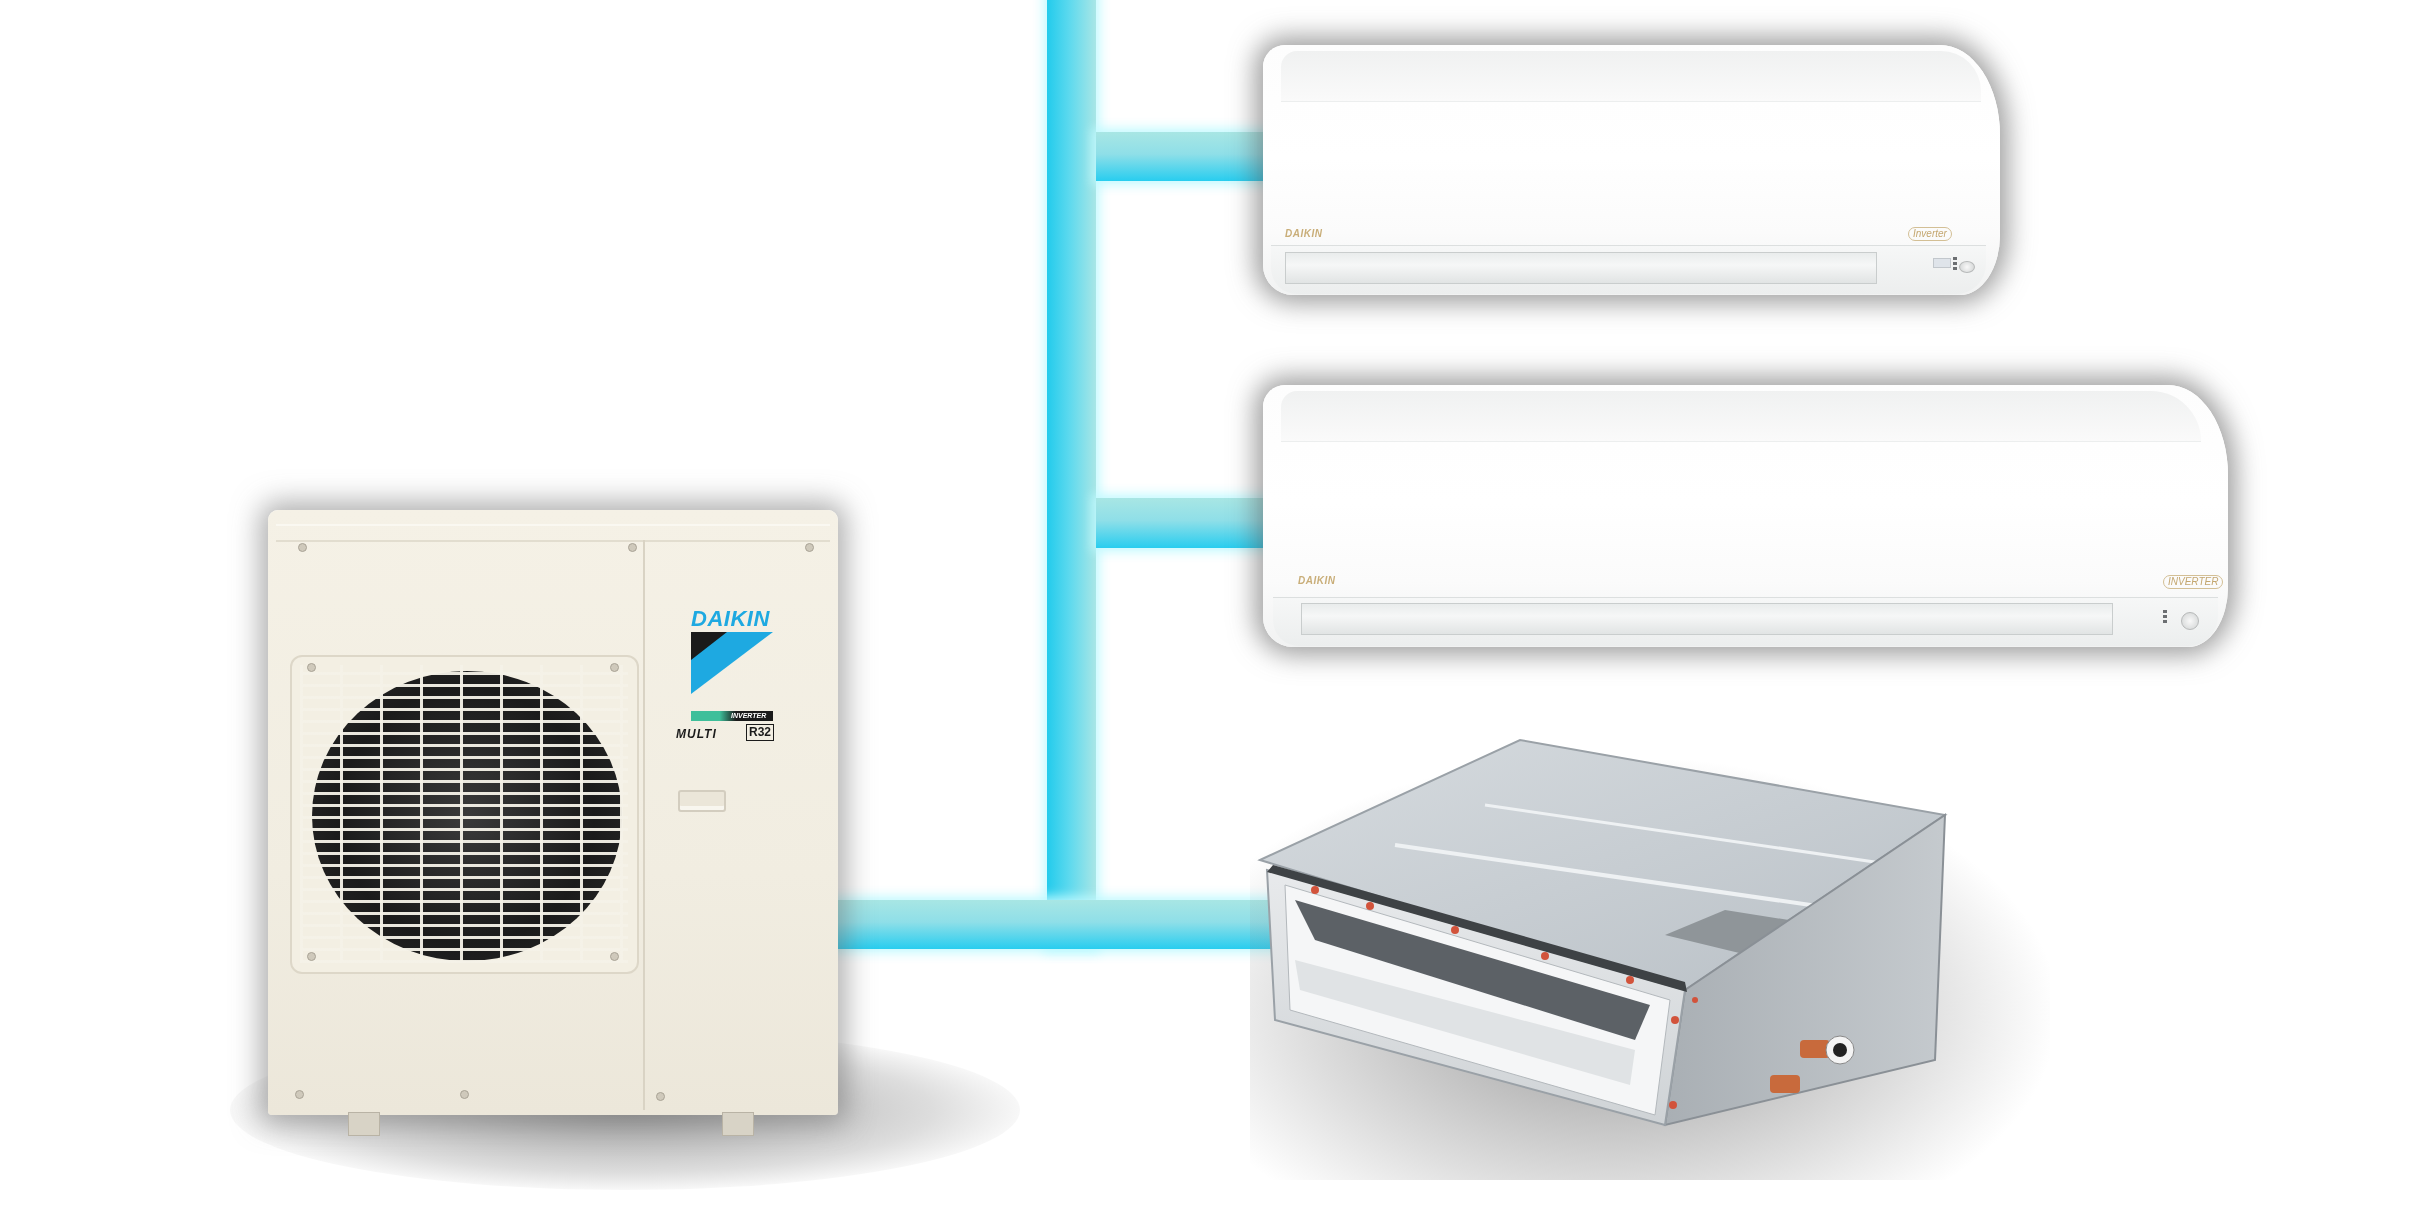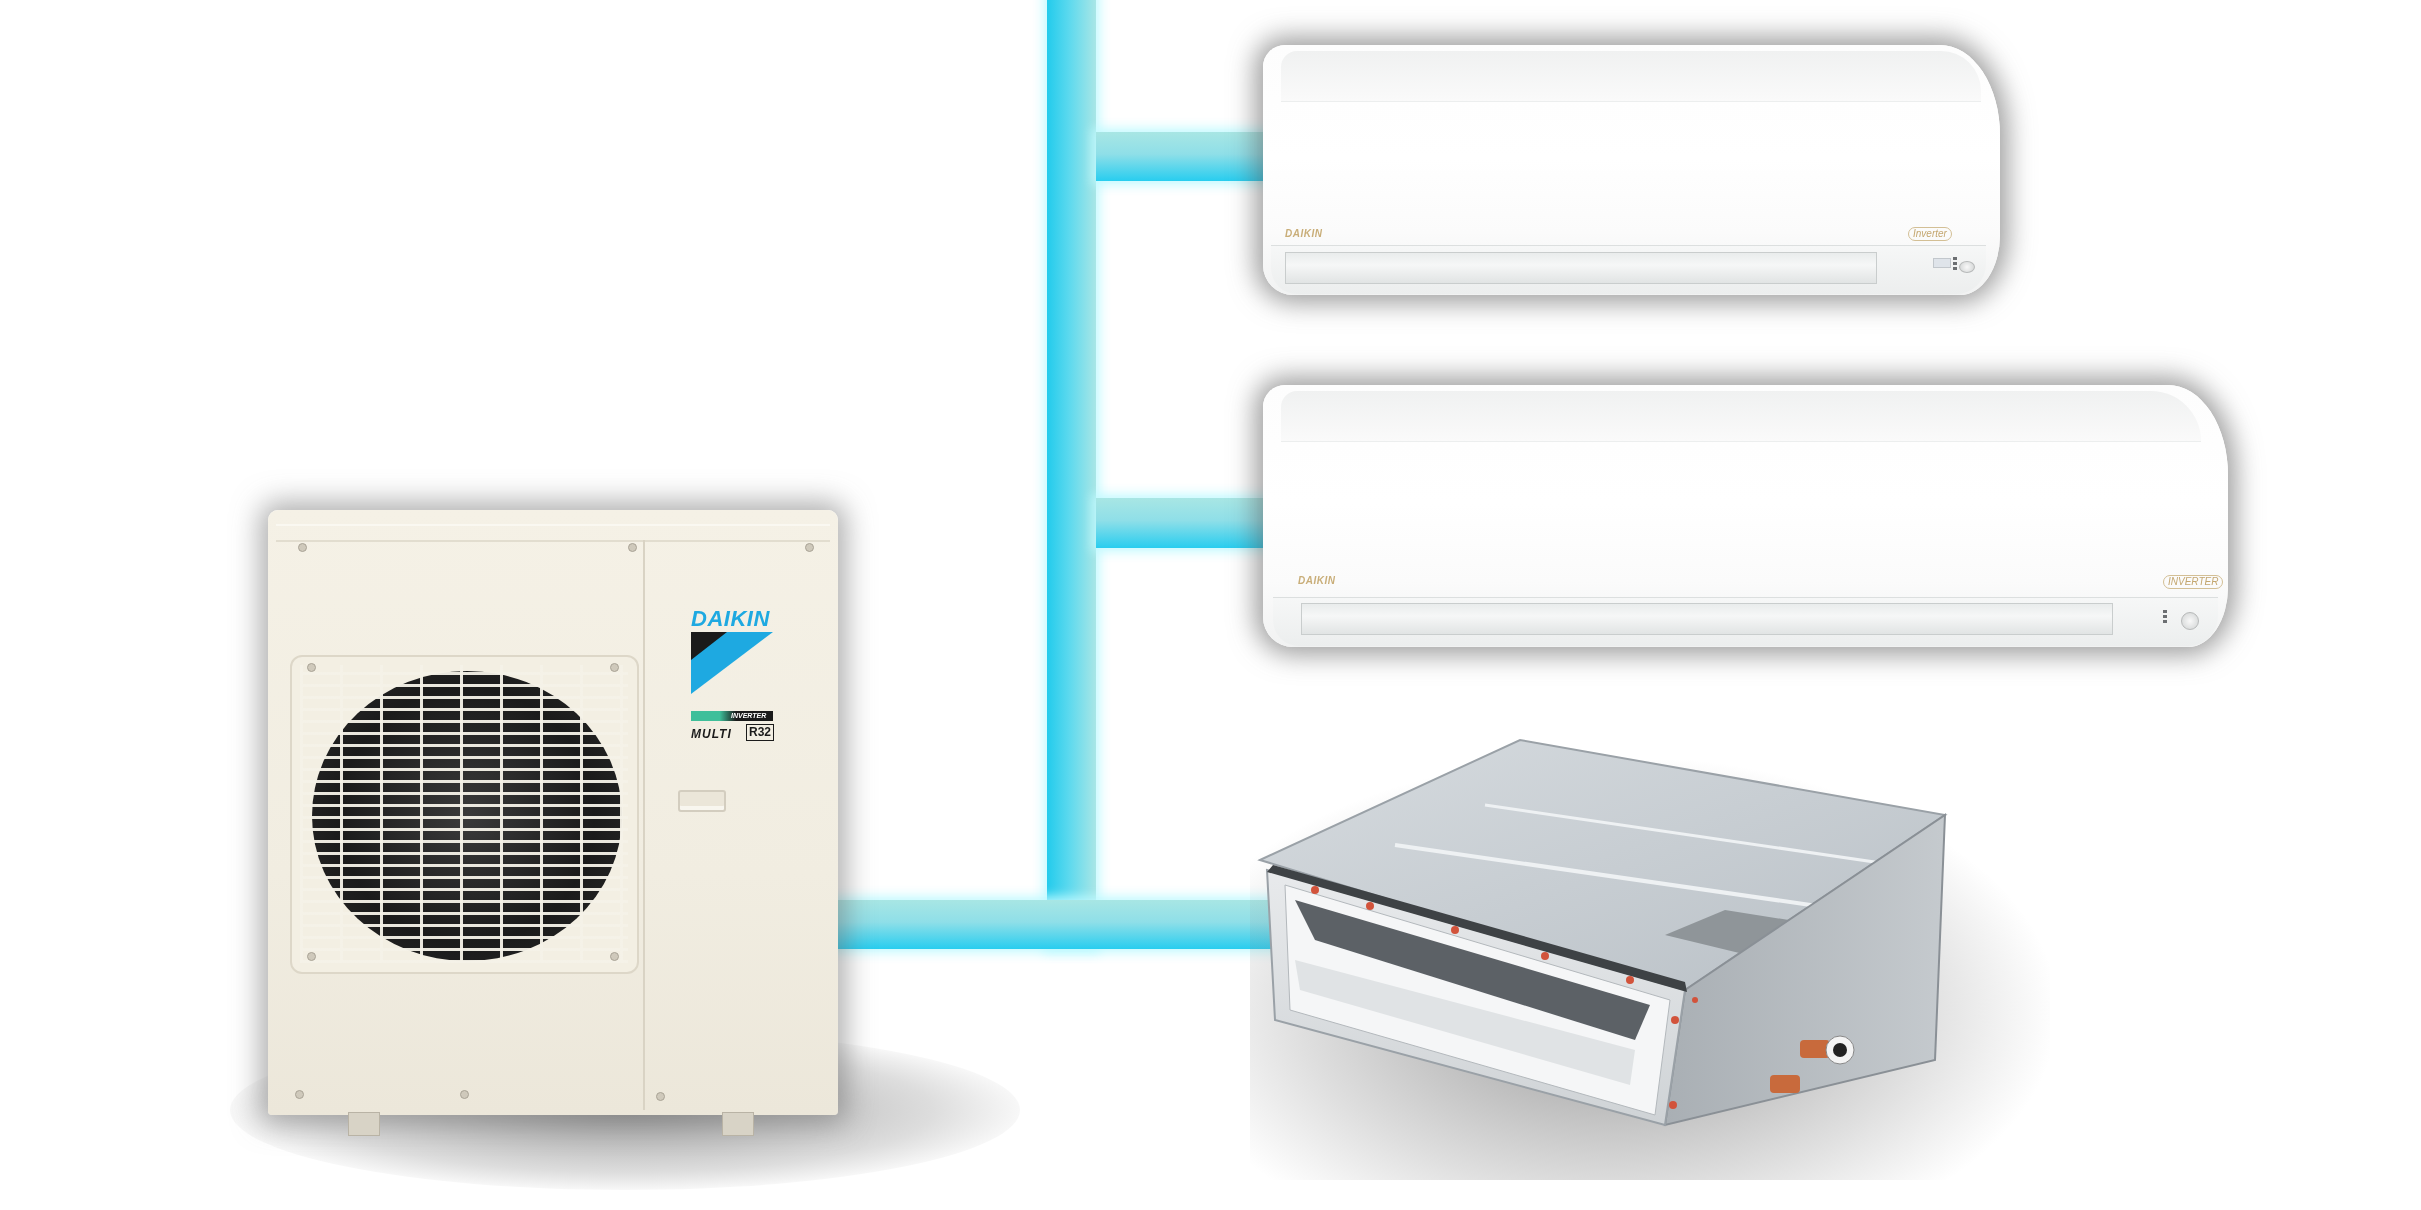--- a/index.html
+++ b/index.html
@@ -147,21 +147,21 @@
   <div class="abs" style="left:423px; top:98px; width:90px; height:90px;">
     <div class="logo-word">DAIKIN</div>
     <svg width="82" height="62" viewBox="0 0 82 62" style="position:absolute; left:0; top:24px;">
       <polygon points="0,0 82,0 0,62" fill="#1ea9e1"></polygon>
       <polygon points="0,0 36,0 0,28" fill="#1a1a1a"></polygon>
     </svg>
   </div>
   <div class="abs inverter-band" style="left:423px; top:201px; width:82px;">
     <span class="abs inverter-text" style="left:40px; top:0;">INVERTER</span>
   </div>
-  <div class="abs multi-text" style="left:423px; top:218px;">MULTI</div>
+  <div class="abs multi-text" style="left:408px; top:218px;">MULTI</div>
   <div class="abs r32" style="left:478px; top:214px;">R32</div>
 
   <div class="abs handle" style="left:410px; top:280px; width:44px; height:18px;"></div>
 </div>
 
 <div class="abs foot" style="left:348px; top:1112px; width:30px; height:22px;"></div>
 <div class="abs foot" style="left:722px; top:1112px; width:30px; height:22px;"></div>
 
 <div class="abs wall" style="left:1263px; top:45px; width:737px; height:250px;">
   <div class="abs wall-top-strip" style="left:18px; top:6px; width:700px; height:50px; border-radius:16px 40px 0 0;"></div>

